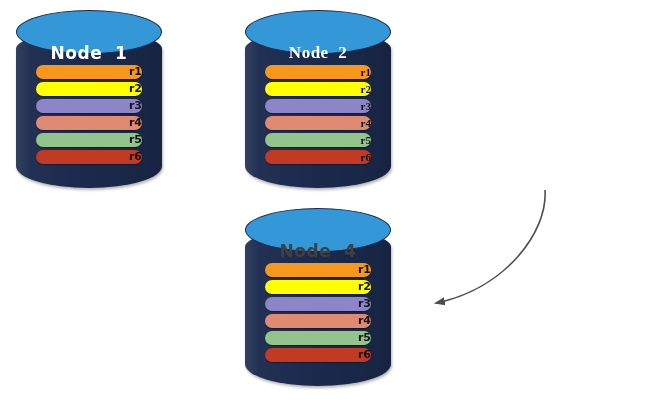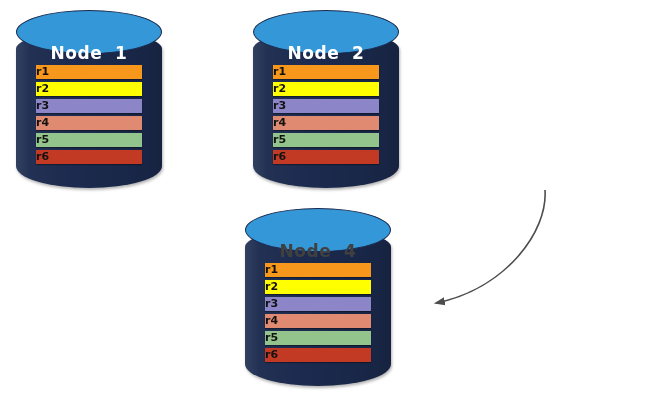--- a/index.html
+++ b/index.html
@@ -81,27 +81,28 @@
   
   .records {
     position: absolute;
     left: 20px;
     top: 55px;
     width: 106px;
   }
   .rec {
     height: 14px;
     margin-bottom: 3px;
-    border-radius: 0;
-    text-align: left;
+    border-radius: 7px;
+    text-align: right;
     font-size: 11px;
     font-weight: bold;
     color: #111111;
     line-height: 14px;
     box-shadow: 0 1px 1px rgba(0,0,0,0.35);
+    padding-left: 15px;
   }
   .rec:last-child { margin-bottom: 0; }
 
   
   .fail-x {
     position: absolute;
     pointer-events: none;
   }
 
   
@@ -133,21 +134,21 @@
       <div class="node-label" style="color: rgb(255, 255, 255);">Node  1</div>
       <div class="records">
         <div class="rec" style="background: rgb(247, 151, 28);">r1</div>
         <div class="rec" style="background: rgb(255, 255, 0);">r2</div>
         <div class="rec" style="background: rgb(140, 134, 201);">r3</div>
         <div class="rec" style="background: rgb(224, 138, 114);">r4</div>
         <div class="rec" style="background: rgb(147, 196, 139);">r5</div>
         <div class="rec" style="background: rgb(195, 58, 36);">r6</div>
       </div>
     </div>
-    <div class="node" style="left: 253px; top: 10px;">
+    <div class="node" style="left: 245px; top: 10px; font-family: Liberation Serif, serif;">
       <div class="cyl-body" style="background: rgb(27, 42, 78);"></div>
       <div class="cyl-body-shade"></div>
       <div class="cyl-top" style="background: rgb(52, 152, 216);"></div>
       <div class="node-label" style="color: rgb(255, 255, 255);">Node  2</div>
       <div class="records">
         <div class="rec" style="background: rgb(247, 151, 28);">r1</div>
         <div class="rec" style="background: rgb(255, 255, 0);">r2</div>
         <div class="rec" style="background: rgb(140, 134, 201);">r3</div>
         <div class="rec" style="background: rgb(224, 138, 114);">r4</div>
         <div class="rec" style="background: rgb(147, 196, 139);">r5</div>

